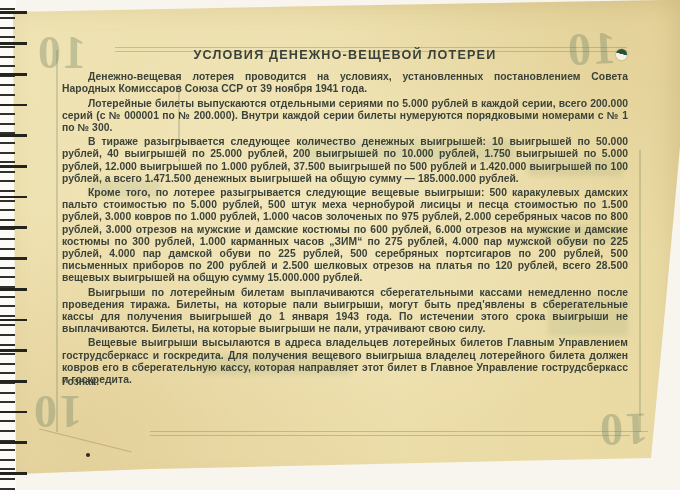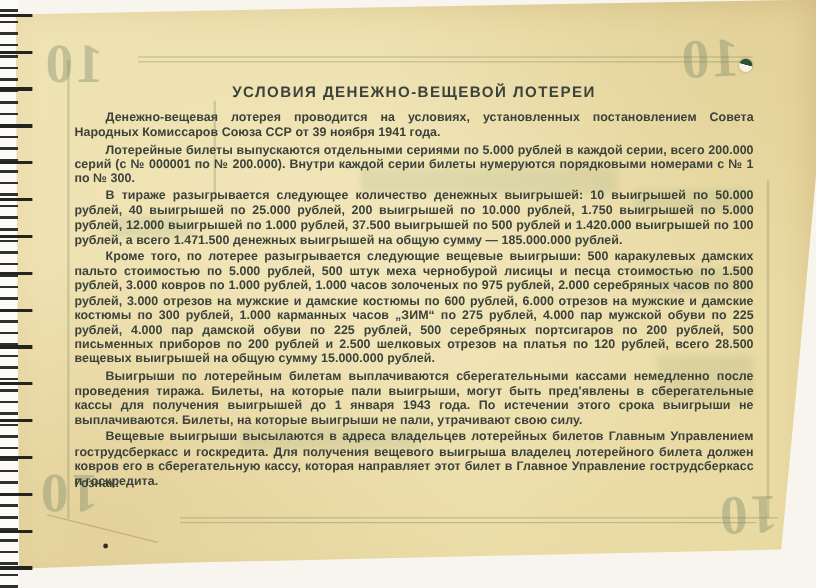--- a/index.html
+++ b/index.html
@@ -34,21 +34,21 @@
   .smudge{position:absolute;background:#6f8f63;opacity:0.13;filter:blur(2.5px);border-radius:3px;}
   .hline{position:absolute;height:1.2px;background:rgba(105,125,92,0.35);}
   .vline{position:absolute;width:1.6px;background:rgba(105,125,92,0.26);}
   .crease{position:absolute;left:38px;top:440px;width:95px;height:1px;background:rgba(120,95,45,0.30);transform:rotate(14deg);}
   .hole{position:absolute;left:616px;top:49px;width:11px;height:11px;border-radius:50%;
         background:linear-gradient(195deg,#2b5138 0 45%,#f6f3e6 48%);box-shadow:0 0 2px rgba(40,40,30,0.35);}
   .dot{position:absolute;left:86px;top:453px;width:4px;height:4px;border-radius:50%;background:#33291e;}
   
   .text-block{position:absolute;left:62px;top:49px;width:566px;z-index:4;
       color:#3a423a;font-size:10.35px;font-weight:bold;line-height:12.15px;
-      text-align:justify;letter-spacing:0.05px;margin-top:22px;}
+      text-align:justify;letter-spacing:0.05px;}
   .title{font-size:12.6px;letter-spacing:1.2px;text-align:center;margin:0 0 10px 0;font-weight:bold;}
   .text-block p{margin:0 0 2.2px 0;text-indent:26px;}
   .signature{margin-top:-12.1px;}
 </style>
 </head>
 <body>
 
 <div class="canvas">
 
   <div class="ruler-base"></div>

